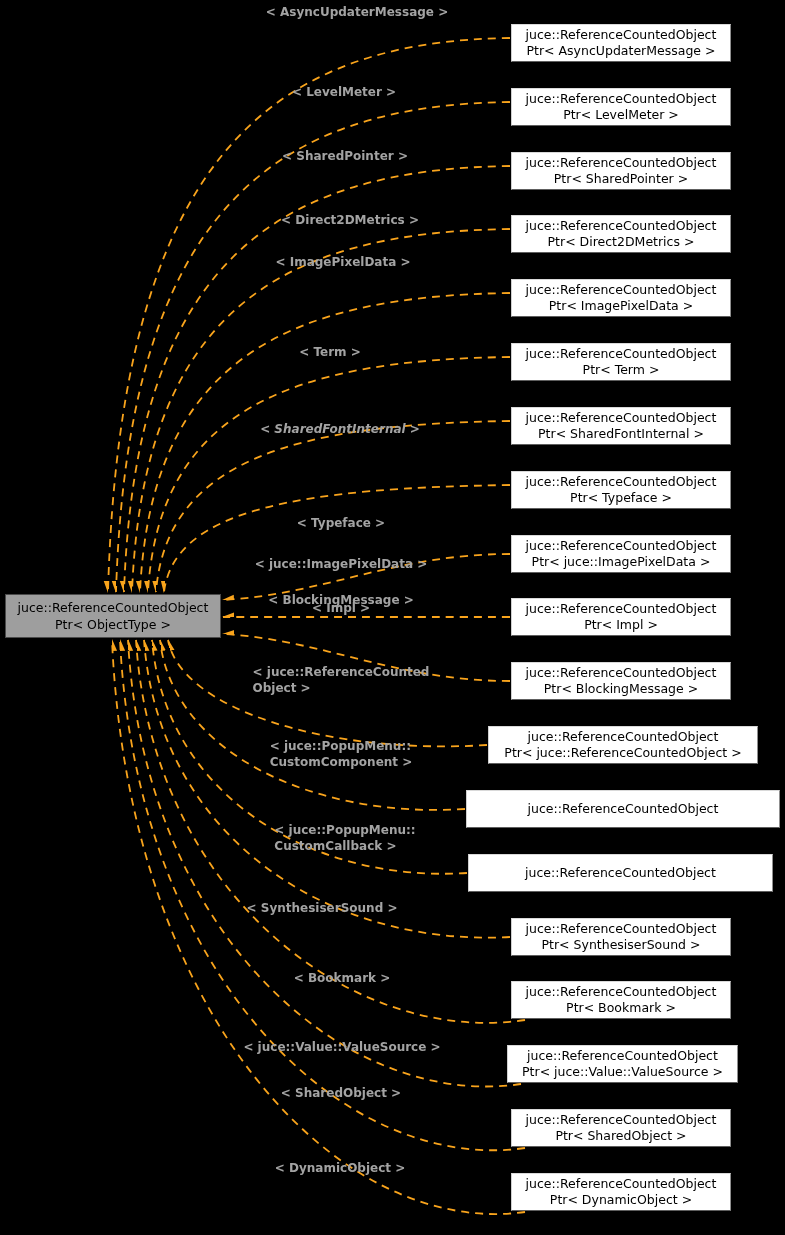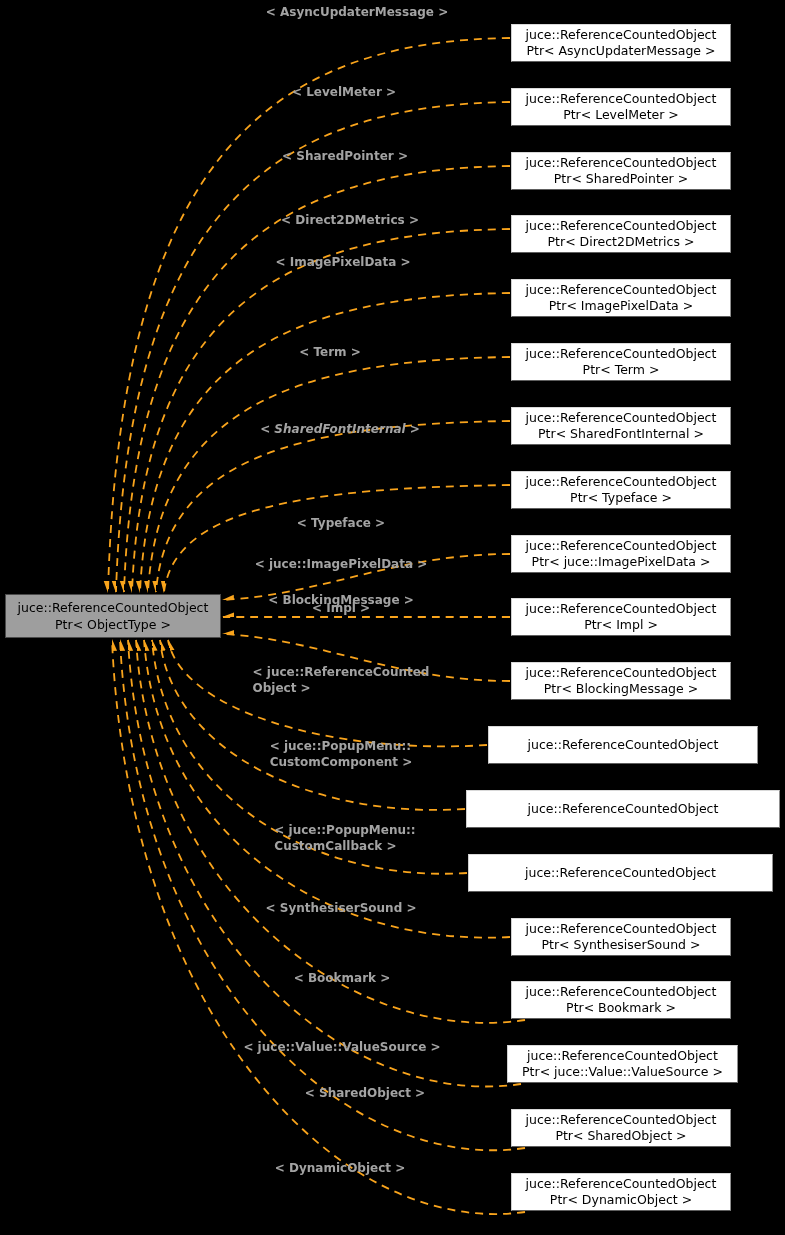--- a/index.html
+++ b/index.html
@@ -130,20 +130,21 @@
       <div class="class-box" style="left: 511px; top: 598px; width: 220px; height: 38px;">
         <div class="l1">juce::ReferenceCountedObject</div>
         <div class="l2">Ptr&lt; Impl &gt;</div>
       </div>
       <div class="class-box" style="left: 511px; top: 662px; width: 220px; height: 38px;">
         <div class="l1">juce::ReferenceCountedObject</div>
         <div class="l2">Ptr&lt; BlockingMessage &gt;</div>
       </div>
       <div class="class-box" style="left: 488px; top: 726px; width: 270px; height: 38px;">
         <div class="l1">juce::ReferenceCountedObject</div>
+        <div class="l2">Ptr&lt; juce::ReferenceCountedObject &gt;</div>
       </div>
       <div class="class-box" style="left: 466px; top: 790px; width: 314px; height: 38px;">
         <div class="l1">juce::ReferenceCountedObject</div>
       </div>
       <div class="class-box" style="left: 468px; top: 854px; width: 305px; height: 38px;">
         <div class="l1">juce::ReferenceCountedObject</div>
       </div>
       <div class="class-box" style="left: 511px; top: 918px; width: 220px; height: 38px;">
         <div class="l1">juce::ReferenceCountedObject</div>
         <div class="l2">Ptr&lt; SynthesiserSound &gt;</div>
@@ -176,19 +177,19 @@
       <div class="edge-label" style="left: 341px; top: 494px; margin-top: 21px;">&lt; Typeface &gt;</div>
       <div class="edge-label" style="left: 341px; top: 556px;">&lt; juce::ImagePixelData &gt;</div>
       <div class="edge-label" style="left: 341px; top: 600px;">&lt; Impl &gt;</div>
       <div class="edge-label" style="left: 341px; top: 592px;">&lt; BlockingMessage &gt;</div>
       <div class="edge-label" style="left: 341px; top: 664px;">&lt; juce::ReferenceCounted
 Object &gt;</div>
       <div class="edge-label" style="left: 341px; top: 738px;">&lt; juce::PopupMenu::
 CustomComponent &gt;</div>
       <div class="edge-label" style="left: 345px; top: 822px;">&lt; juce::PopupMenu::
 CustomCallback &gt;</div>
-      <div class="edge-label" style="left: 341px; top: 900px;">&lt; SynthesiserSound &gt;</div>
+      <div class="edge-label" style="left: 322px; top: 900px;">&lt; SynthesiserSound &gt;</div>
       <div class="edge-label" style="left: 342px; top: 970px;">&lt; Bookmark &gt;</div>
       <div class="edge-label" style="left: 342px; top: 1039px;">&lt; juce::Value::ValueSource &gt;</div>
-      <div class="edge-label" style="left: 341px; top: 1085px; margin-left: 24px;">&lt; SharedObject &gt;</div>
+      <div class="edge-label" style="left: 341px; top: 1085px;">&lt; SharedObject &gt;</div>
       <div class="edge-label" style="left: 340px; top: 1160px;">&lt; DynamicObject &gt;</div>
     </div>
 </div>
 
 </body></html>

